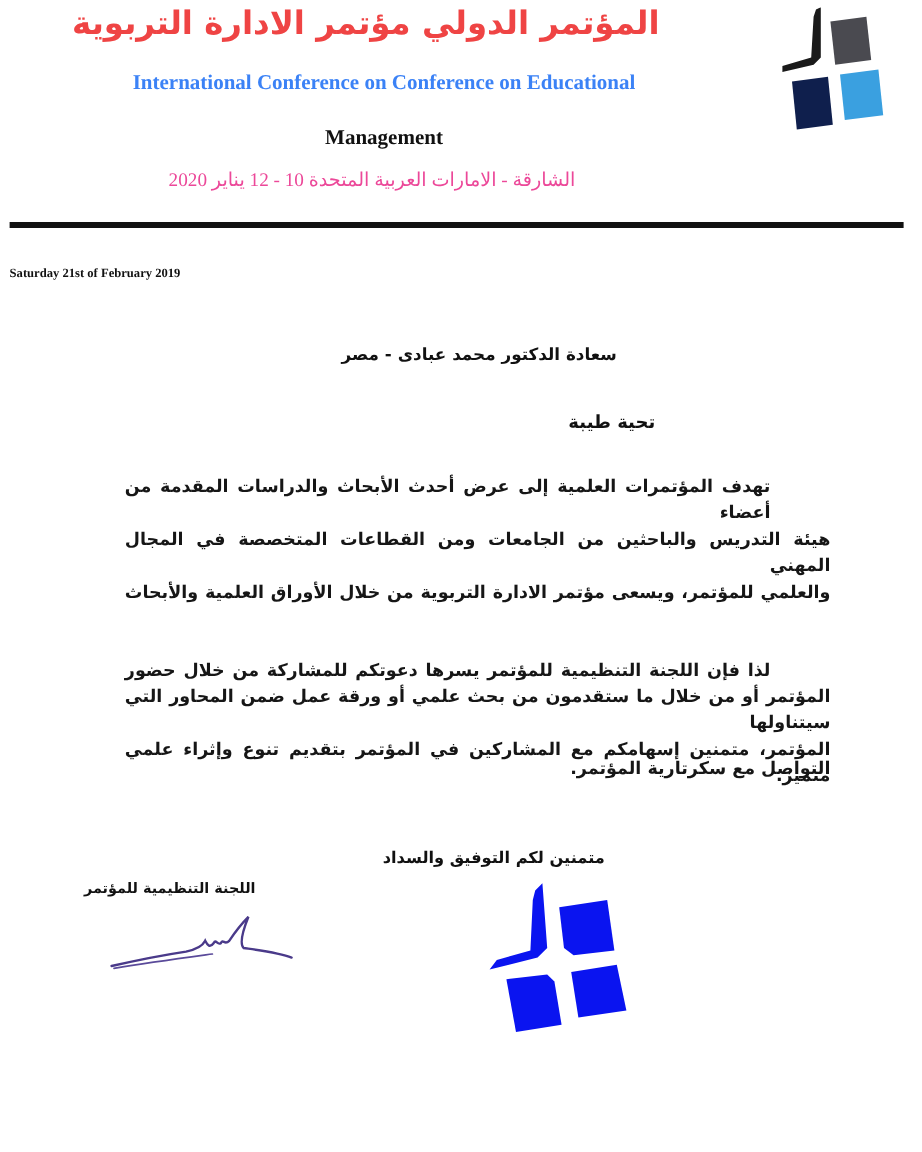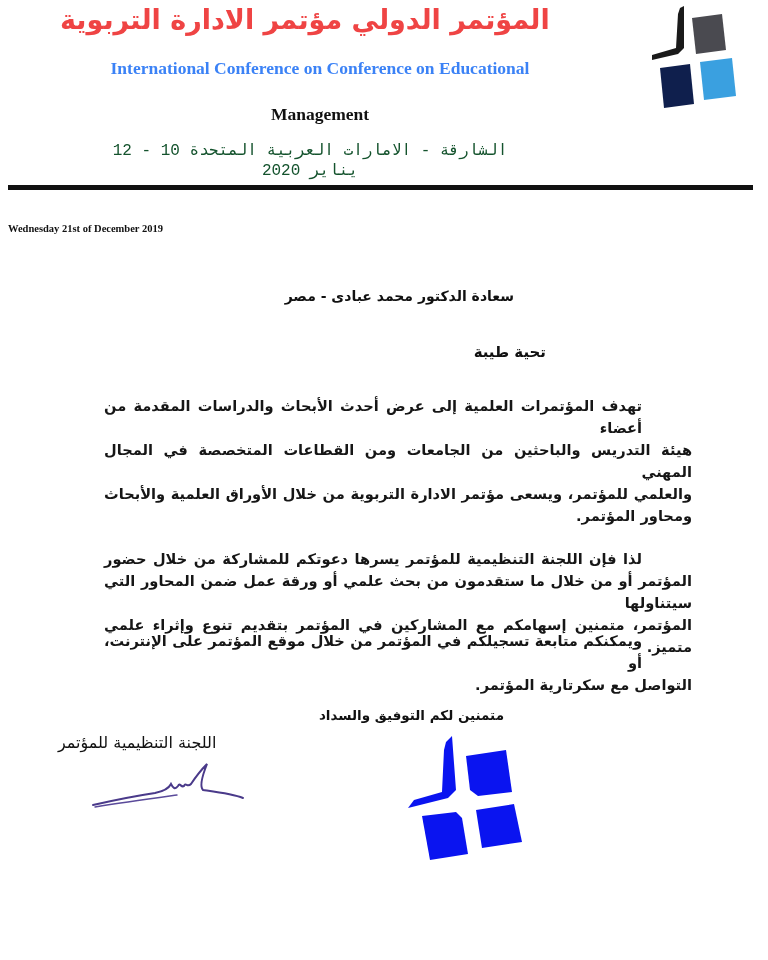--- a/index.html
+++ b/index.html
@@ -1,34 +1,34 @@
 <!DOCTYPE html>
 <html><head>
 <meta charset="utf-8">
 <style>
   html, body { margin: 0; padding: 0; background: #ffffff; }
   body { width: 768px; height: 960px; position: relative; overflow: hidden; font-family: "DejaVu Sans", sans-serif; color: #111; }
   .abs { position: absolute; }
   .ar-title { top: 4px; left: 60px; width: 560px; text-align: left; direction: rtl; font-family: "DejaVu Sans", sans-serif; font-weight: bold; font-size: 27px; letter-spacing: 0px; color: #ef4444; }
   .en-title { top: 58px; left: 60px; width: 520px; text-align: center; font-family: "Liberation Serif", serif; font-weight: bold; font-size: 17.5px; color: #3b82f6; }
   .en-title2 { top: 104px; left: 160px; width: 320px; text-align: center; font-family: "Liberation Serif", serif; font-weight: bold; font-size: 17.5px; color: #111; }
-  .ar-sub { top: 140px; left: 90px; width: 440px; text-align: center; direction: rtl; font-family: Liberation Mono, monospace; font-size: 16px; color: #14532d; }
+  .ar-sub { top: 140px; left: 90px; width: 440px; text-align: center; direction: rtl; font-family: Liberation Serif, serif; font-size: 16px; color: #ec4899; }
   .rule { top: 185px; left: 8px; width: 745px; height: 5px; background: #111; }
   .date { top: 223px; left: 8px; font-family: "Liberation Serif", serif; font-weight: bold; font-size: 10.5px; color: #111; }
   .salutation { top: 288px; right: 254px; direction: rtl; font-weight: bold; font-size: 14px; }
   .greeting { top: 343px; right: 222px; direction: rtl; font-weight: bold; font-size: 15px; }
   .para { direction: rtl; text-align: justify; font-weight: bold; font-size: 14.6px; line-height: 22px; color: #161616; }
   .p1 { top: 395px; left: 62px; width: 630px; }
   .p2 { top: 548px; left: 62px; width: 630px; }
   .p3 { top: 630px; left: 62px; width: 630px; }
   .para .line { display: block; text-align-last: justify; margin-left: 42px; }
   .para .line.last { text-align-last: right; }
   .para .line.indent { padding-right: 50px; }
   .closing { top: 707px; right: 264px; direction: rtl; font-weight: bold; font-size: 13.5px; }
-  .committee { top: 733px; left: 58px; direction: rtl; font-weight: normal; font-size: 16px; }
+  .committee { top: 733px; left: 70px; direction: rtl; font-weight: bold; font-size: 12px; }
   .logo-top { top: 6px; left: 640px; width: 100px; height: 104px; }
   .logo-bottom { top: 730px; left: 390px; width: 140px; height: 140px; }
   .signature { top: 760px; left: 85px; width: 160px; height: 55px; }
 </style>
 </head>
 <body>
 
 <div>
   <div class="abs ar-title">المؤتمر الدولي مؤتمر الادارة التربوية</div>
   <div class="abs en-title">International Conference on Conference on Educational</div>
@@ -38,40 +38,38 @@
   <svg class="abs logo-top" viewBox="0 0 100 104">
     <polygon points="40,2 44,0 44,42 38,48 12,54 12,49 36,42 38,8" fill="#1a1a1a"></polygon>
     <polygon points="52,12 82,8 86,44 56,48" fill="#4a4a50"></polygon>
     <polygon points="20,62 50,58 54,98 24,102" fill="#0f1f4d"></polygon>
     <polygon points="60,56 92,52 96,90 64,94" fill="#3aa0e0"></polygon>
   </svg>
 
   <div class="abs rule"></div>
 </div>
 
-<div class="abs date">Wednesday 21st of December 2019</div>
+<div class="abs date">Saturday 21st of February 2019</div>
 
 <div class="abs salutation">سعادة الدكتور محمد عبادى - مصر</div>
 <div class="abs greeting">تحية طيبة</div>
 
 <div class="abs para p1">
   <span class="line indent">تهدف المؤتمرات العلمية إلى عرض أحدث الأبحاث والدراسات المقدمة من أعضاء</span>
   <span class="line">هيئة التدريس والباحثين من الجامعات ومن القطاعات المتخصصة في المجال المهني</span>
   <span class="line">والعلمي للمؤتمر، ويسعى مؤتمر الادارة التربوية من خلال الأوراق العلمية والأبحاث</span>
-  <span class="line last">ومحاور المؤتمر.</span>
 </div>
 
 <div class="abs para p2">
   <span class="line indent">لذا فإن اللجنة التنظيمية للمؤتمر يسرها دعوتكم للمشاركة من خلال حضور</span>
   <span class="line">المؤتمر أو من خلال ما ستقدمون من بحث علمي أو ورقة عمل ضمن المحاور التي سيتناولها</span>
   <span class="line">المؤتمر، متمنين إسهامكم مع المشاركين في المؤتمر بتقديم تنوع وإثراء علمي متميز.</span>
 </div>
 
 <div class="abs para p3">
-  <span class="line indent">ويمكنكم متابعة تسجيلكم في المؤتمر من خلال موقع المؤتمر على الإنترنت، أو</span>
   <span class="line last">التواصل مع سكرتارية المؤتمر.</span>
 </div>
 
 <div class="abs closing">متمنين لكم التوفيق والسداد</div>
 <div class="abs committee">اللجنة التنظيمية للمؤتمر</div>
 
 <svg class="abs signature" viewBox="0 0 160 55">
   <path d="M8,45 C30,40 50,36 70,33 C80,31 84,28 86,24 C88,28 90,30 93,26 C95,22 96,28 99,26 C101,22 102,28 106,24 C110,18 118,8 122,4 C118,14 114,26 118,30 C132,32 148,34 158,38" fill="none" stroke="#4a3a8a" stroke-width="2" stroke-linecap="round"></path>
   <path d="M10,47 C40,42 70,38 92,35" fill="none" stroke="#5a4a9a" stroke-width="1.4" stroke-linecap="round"></path>
 </svg>

